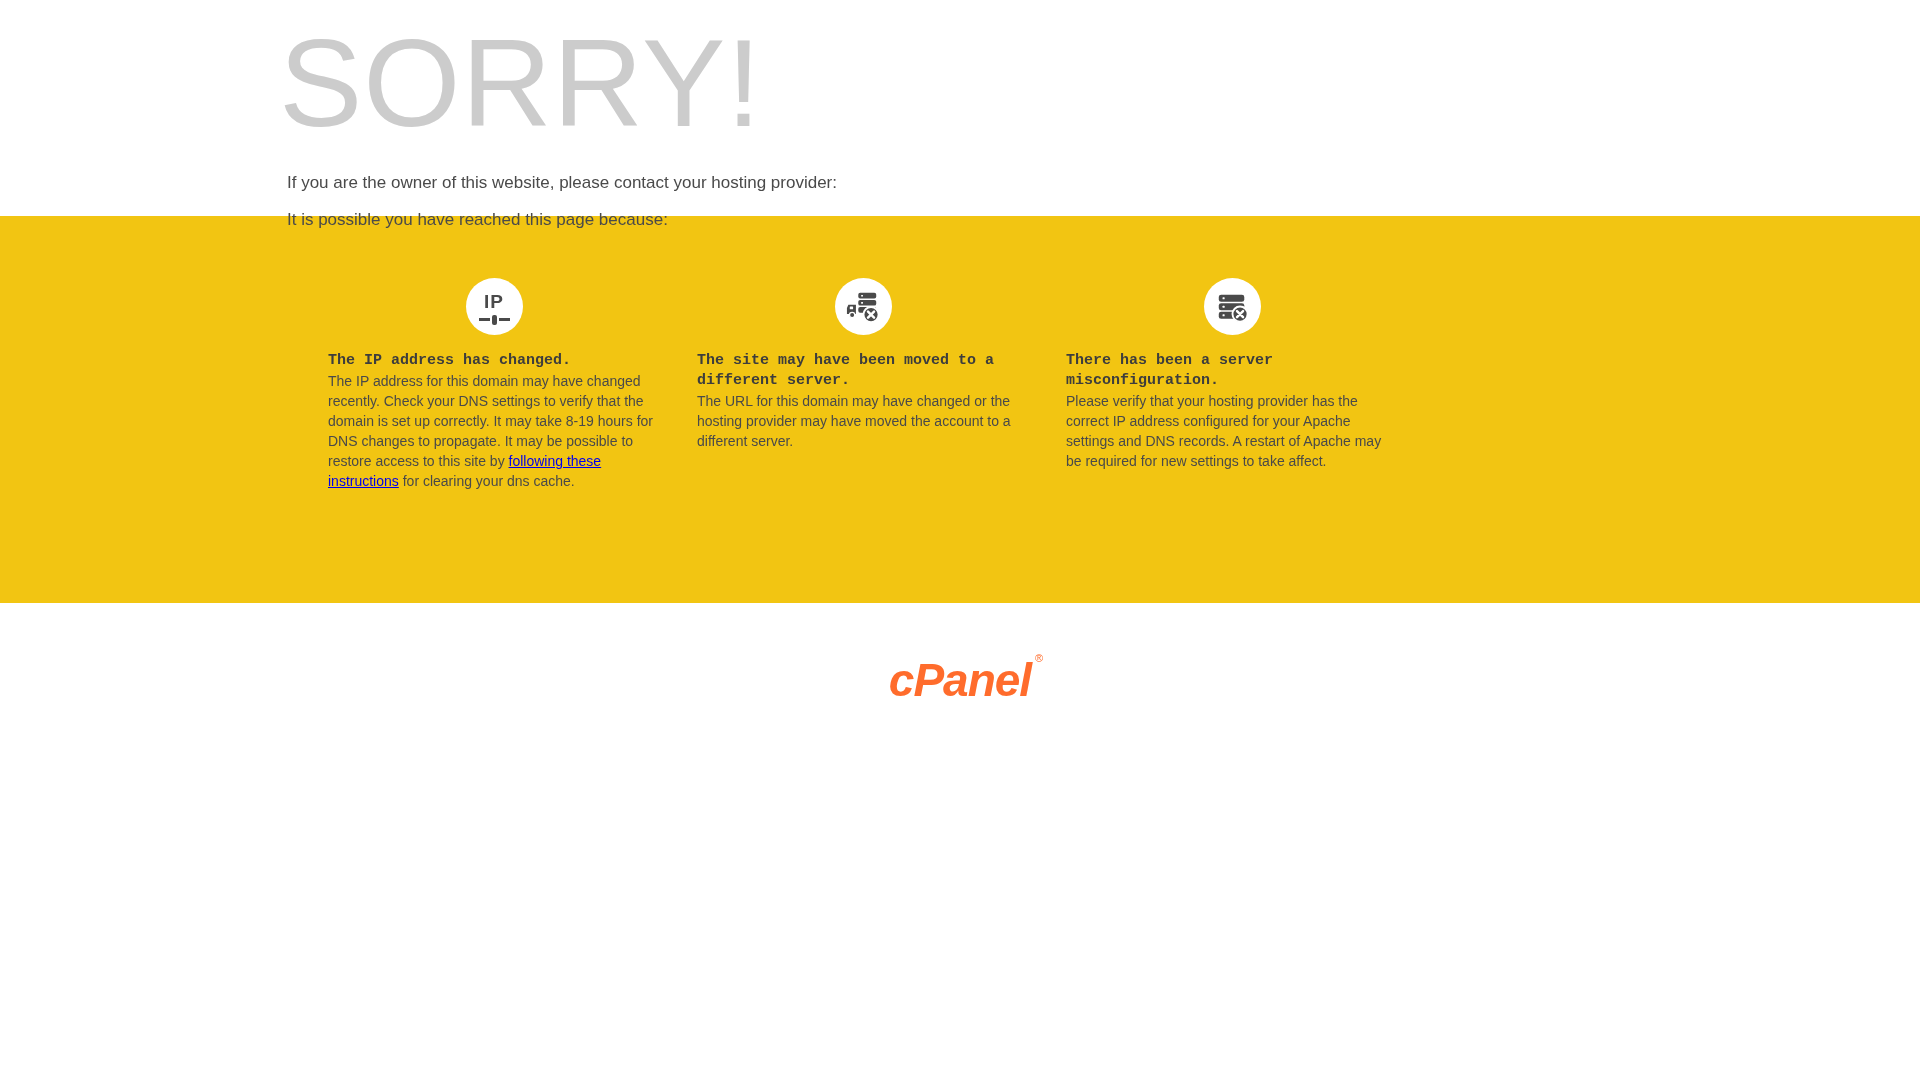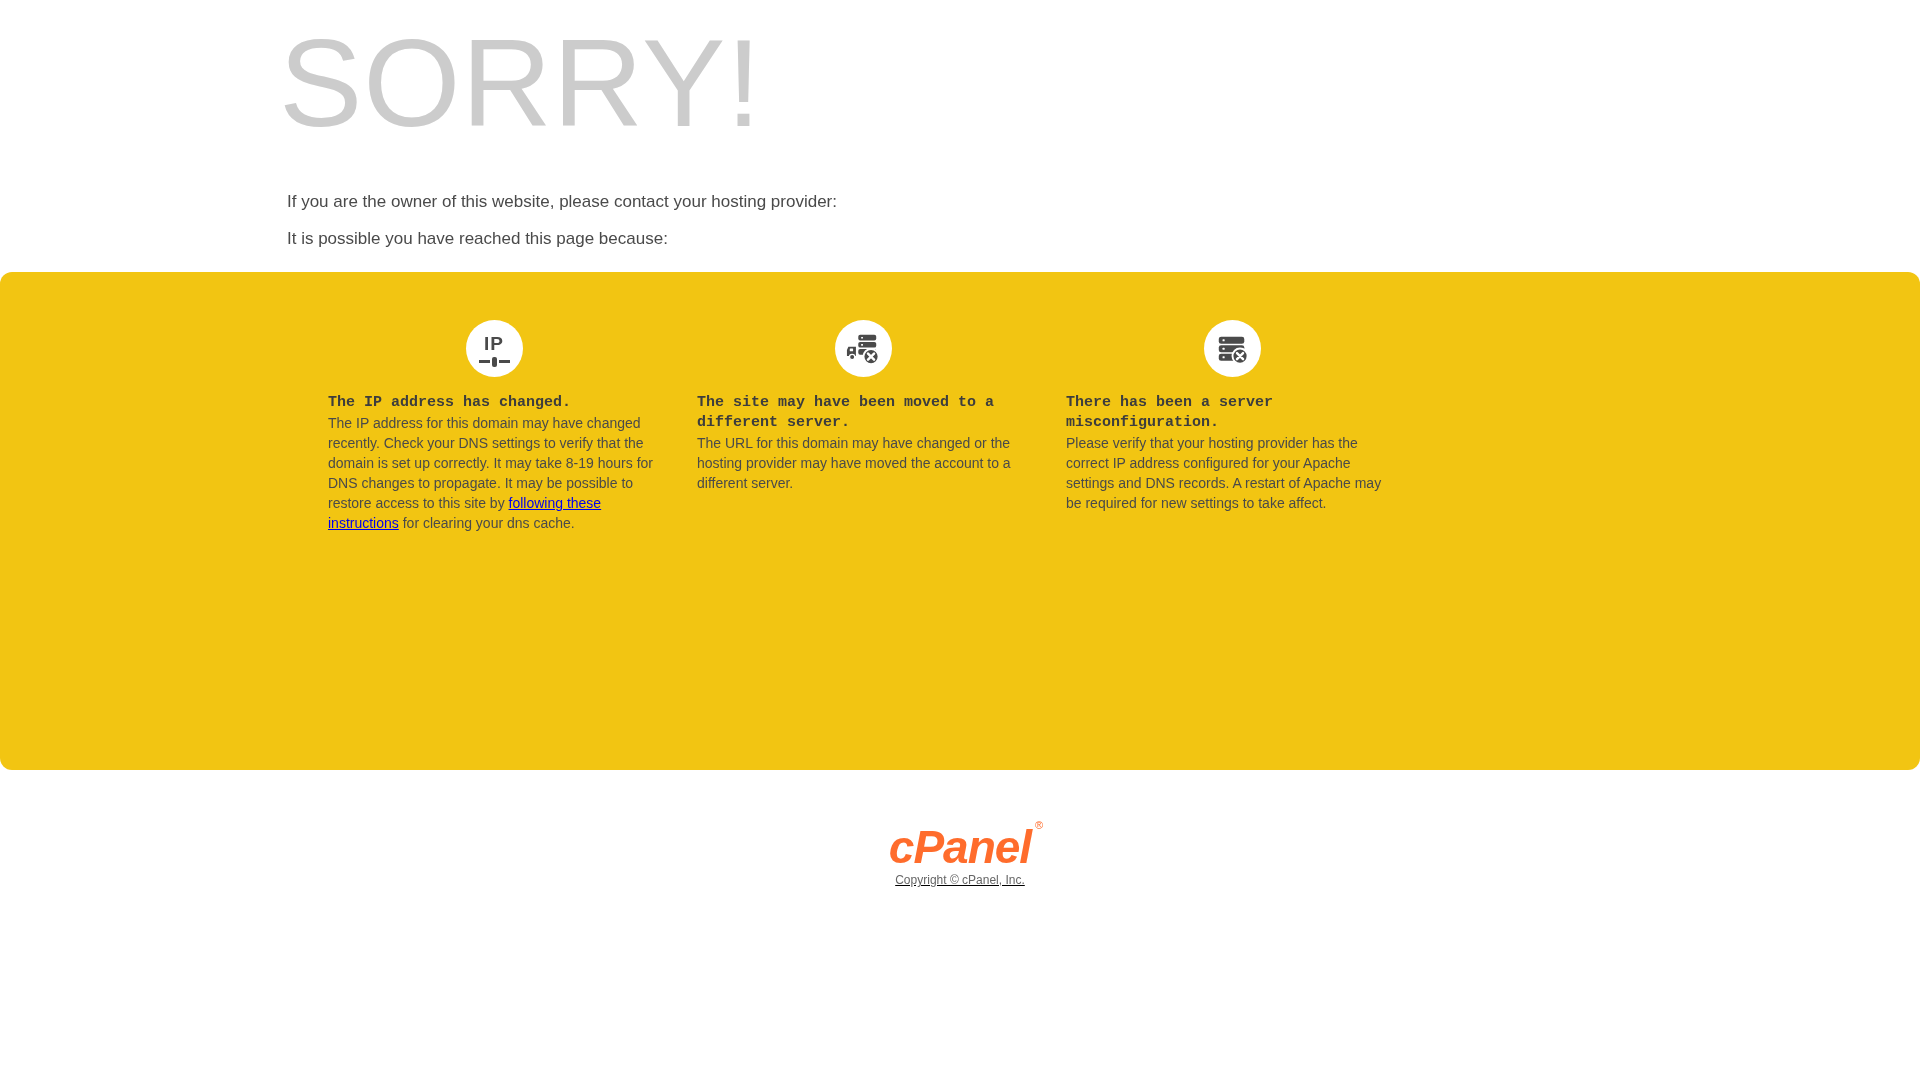--- a/index.html
+++ b/index.html
@@ -14,46 +14,45 @@
   *{box-sizing:border-box;}
   html,body{margin:0;padding:0;}
   body{
     width:1920px;height:1080px;
     background:#ffffff;
     font-family:"Liberation Sans","DejaVu Sans",sans-serif;
     overflow:hidden;
   }
   
   .hero{
-    height:272px;
+    height:216px;
     padding:14px 0 0 287px;
   }
   .hero h1{
     margin:0 0 0 -8px;
     font-size:125px;
     line-height:1.1;
     font-weight:400;
     letter-spacing:1px;
     color:var(--heading);
   }
   .hero p{
     margin:0;
     font-size:17px;
     line-height:20px;
     color:var(--body-text);
   }
-  .hero .contact-line{margin-top:40px;}
+  .hero .contact-line{margin-top:21px;}
   .hero .reason-line{margin-top:17px;}
 
   
   .band{
-    height:498px;
+    height:387px;
     background:var(--band-background);
-    padding:48px 0 0 328px;
-    border-radius:12px;
+    padding:62px 0 0 328px;
   }
   .columns{display:flex;gap:37px;}
   .col{width:332px;}
   .icon-circle{
     width:57px;height:57px;
     border-radius:50%;
     background:#ffffff;
     margin:0 auto;
     display:flex;flex-direction:column;
     align-items:center;justify-content:center;
@@ -189,14 +188,13 @@
       </div>
       <h2>There has been a server misconfiguration.</h2>
       <p>Please verify that your hosting provider has the correct IP address configured for your Apache settings and DNS records. A restart of Apache may be required for new settings to take affect.</p>
     </div>
 
   </div>
 </div>
 
 <div class="footer">
   <a href="#" class="logo"><span>cPanel</span><span class="reg">®</span></a>
-  <div class="copyright">Copyright © cPanel, Inc.</div>
 </div>
 
 </body></html>

